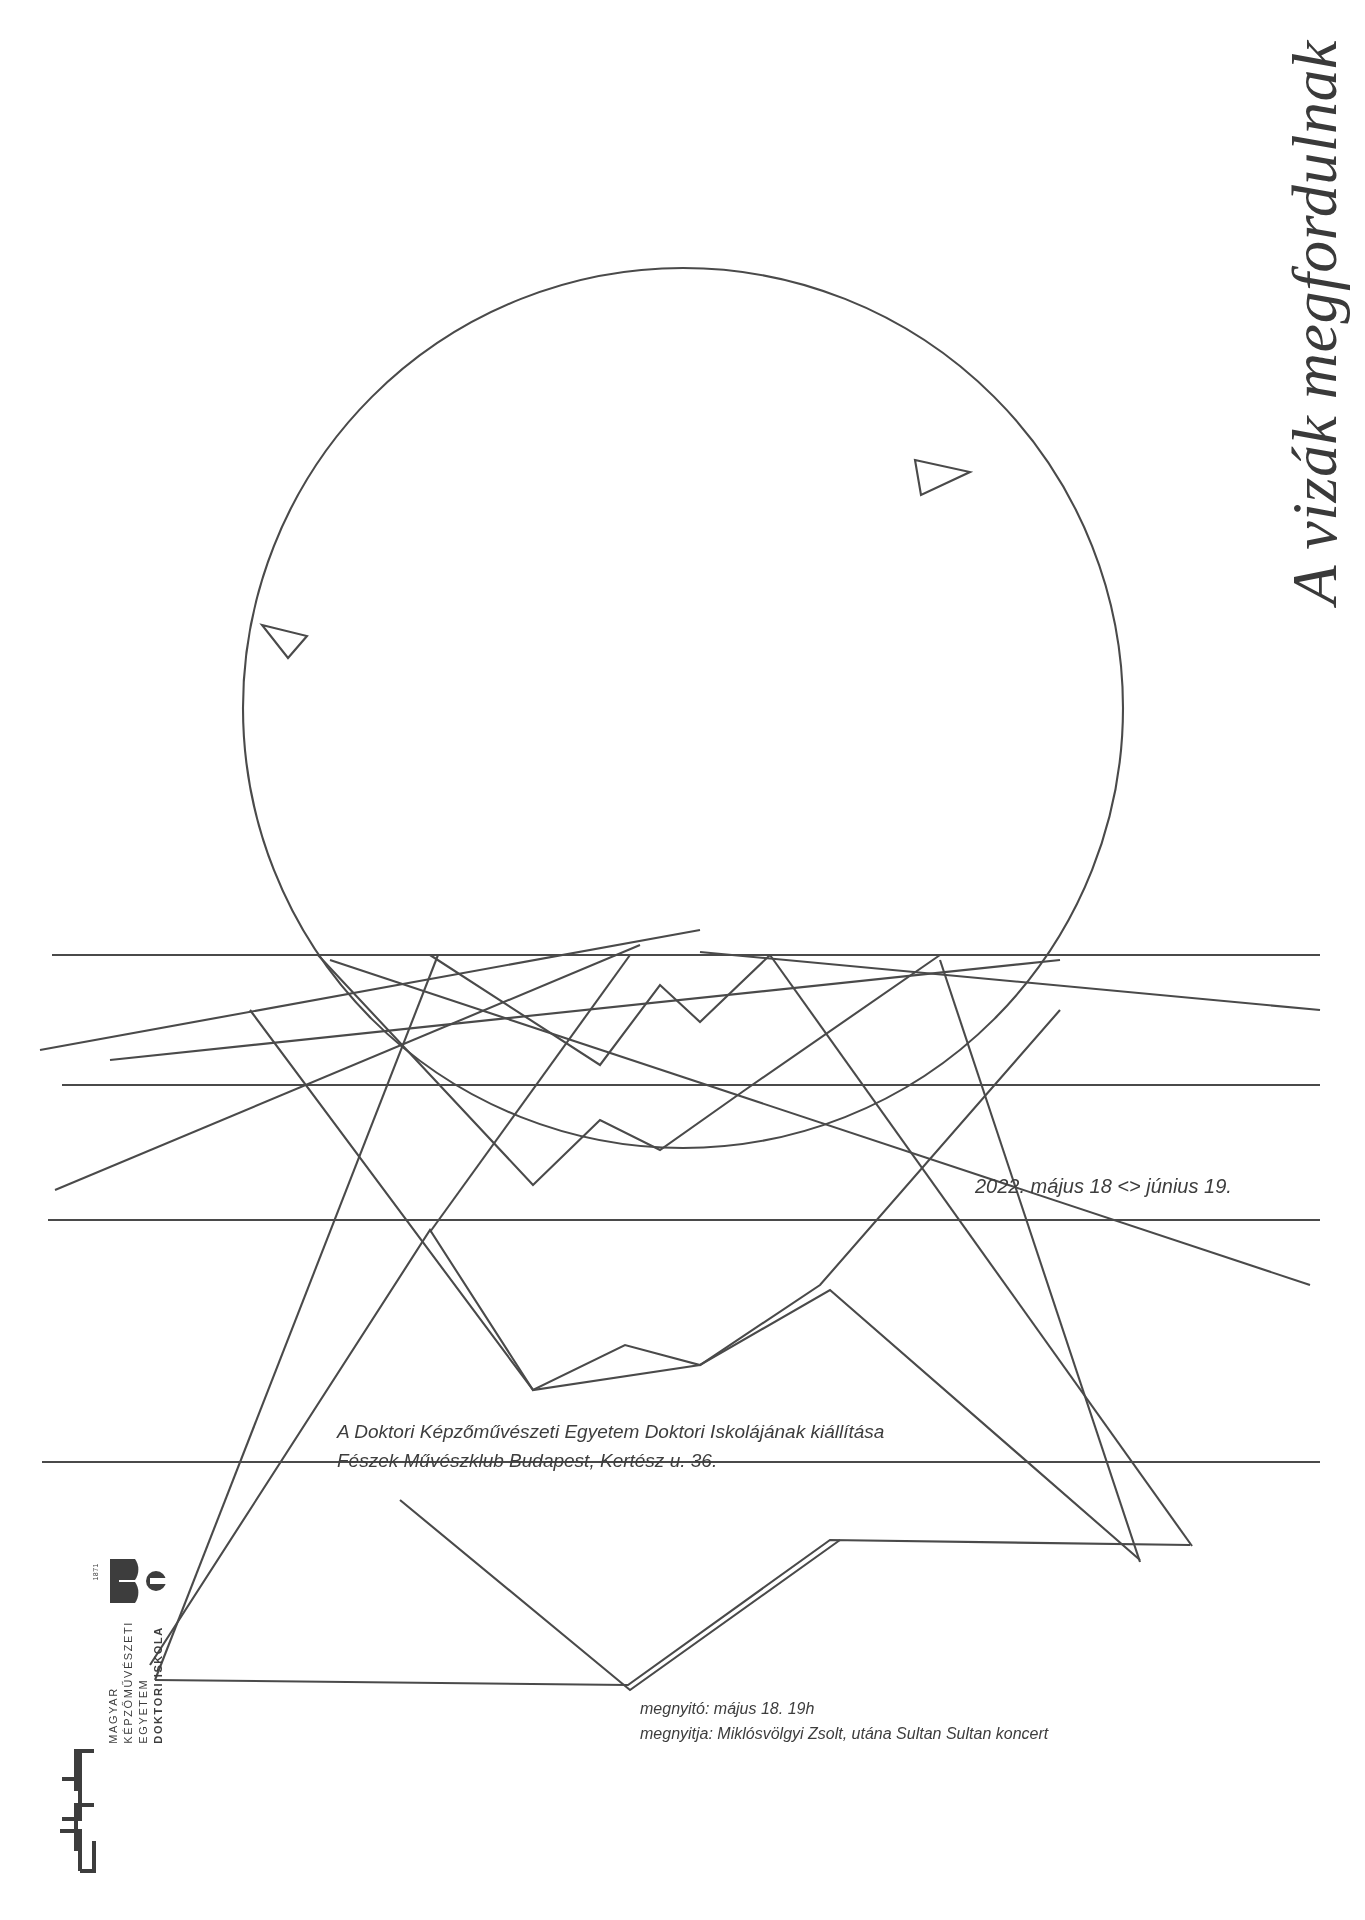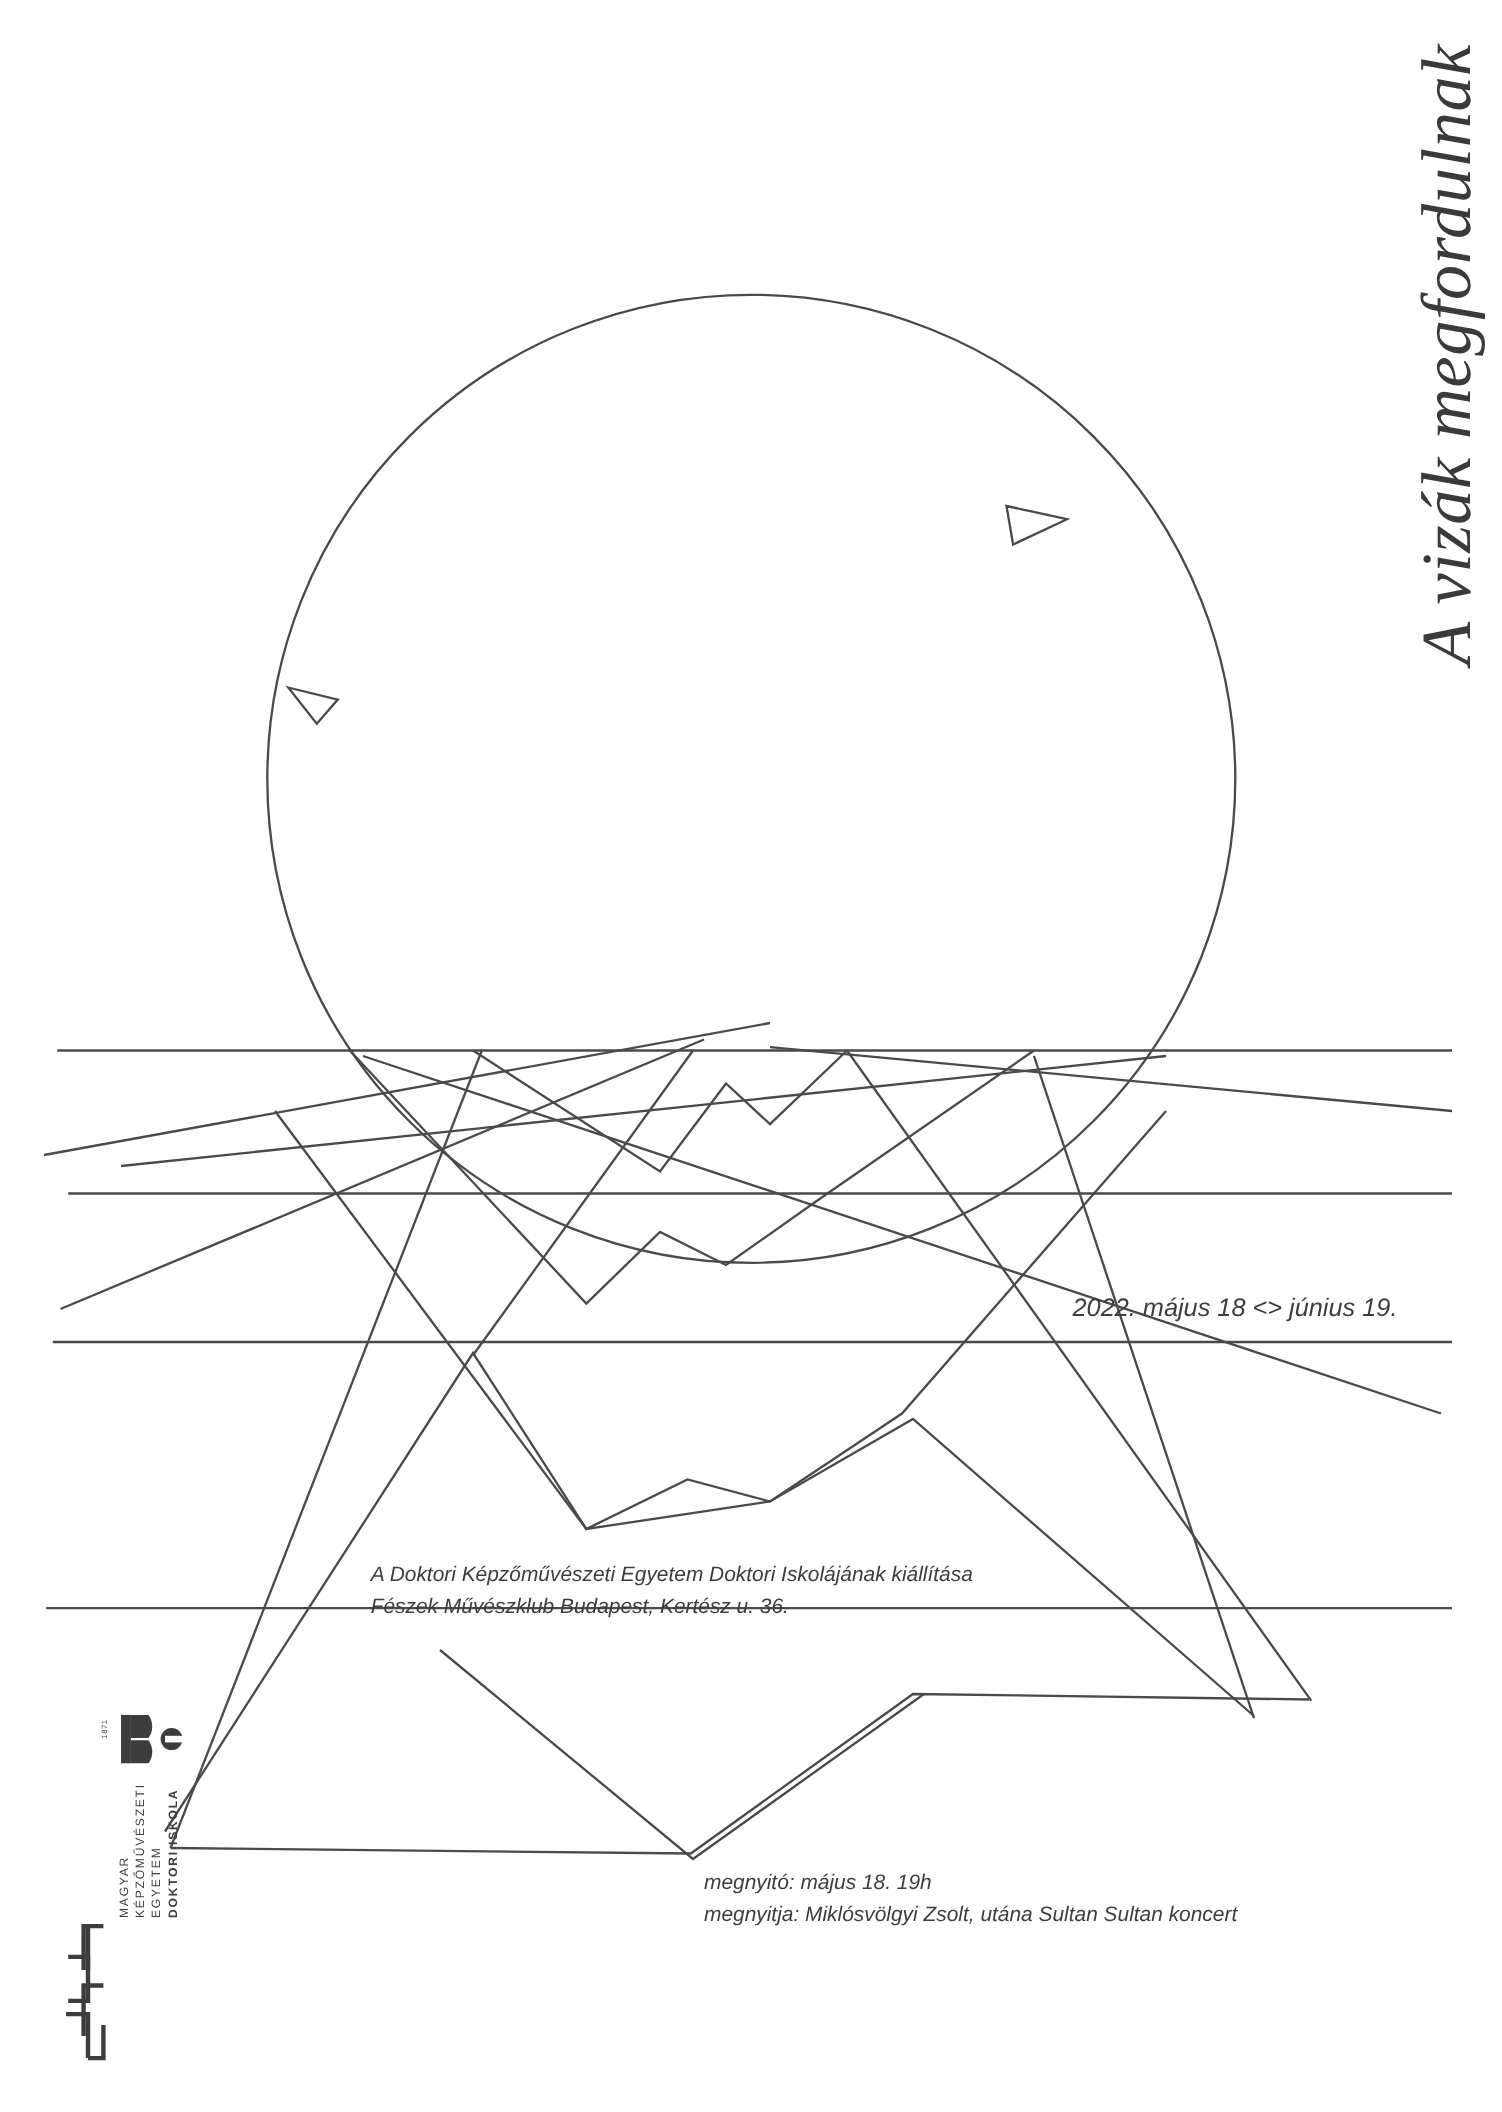--- a/index.html
+++ b/index.html
@@ -46,42 +46,42 @@
     transform: rotate(180deg);
     transform-origin: center;
     line-height: 1;
   }
 
   
   .date-line {
     position: absolute;
     left: 975px;
     top: 1175px;
-    font-size: 23px;
+    font-size: 20px;
     font-style: italic;
     color: #3d3d3d;
     white-space: nowrap;
   }
 
   .venue-block {
     position: absolute;
     left: 337px;
     top: 1417px;
     font-size: 19px;
     font-style: italic;
     line-height: 1.55;
     color: #3d3d3d;
     white-space: nowrap;
   }
 
   .opening-block {
     position: absolute;
     left: 640px;
     top: 1697px;
-    font-size: 19px;
+    font-size: 16px;
     font-style: italic;
     line-height: 1.55;
     color: #3d3d3d;
     white-space: nowrap;
   }
 
   
   .logo-cluster {
     position: absolute;
     left: 48px;

